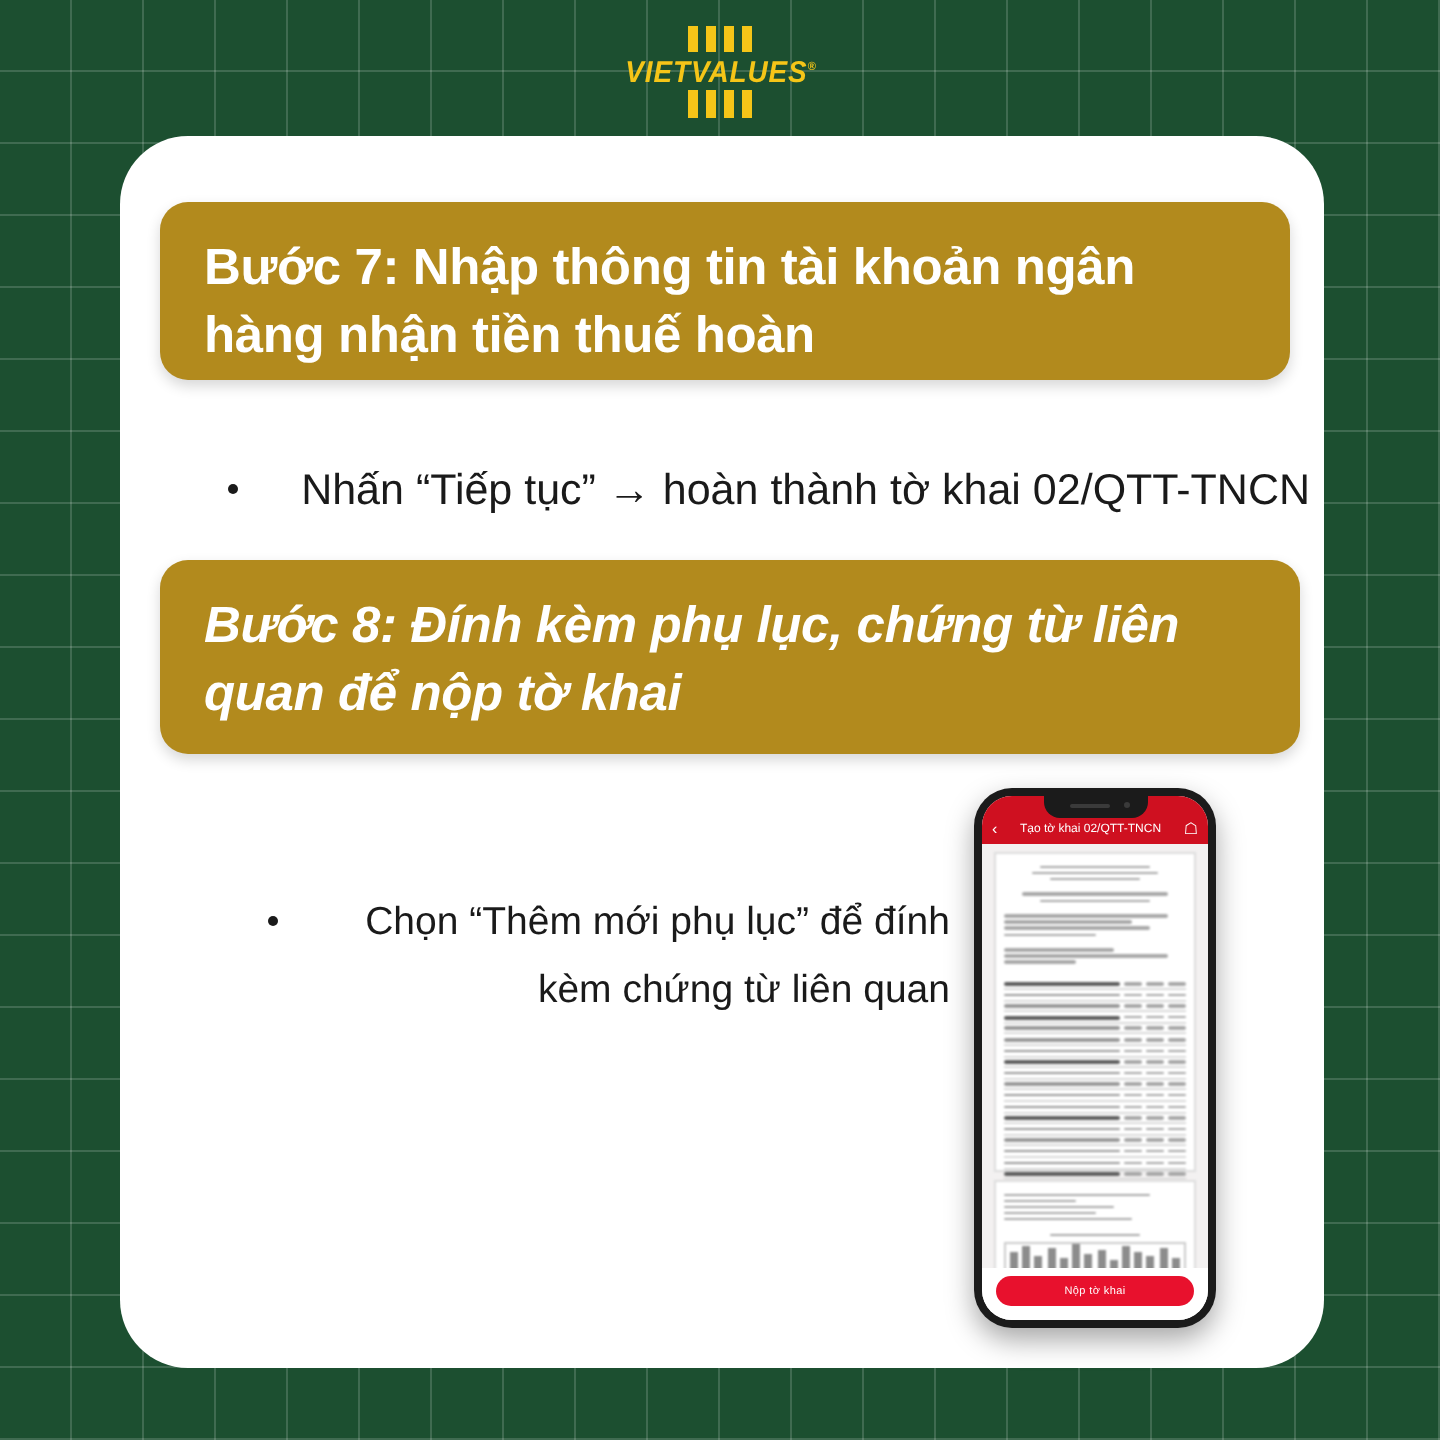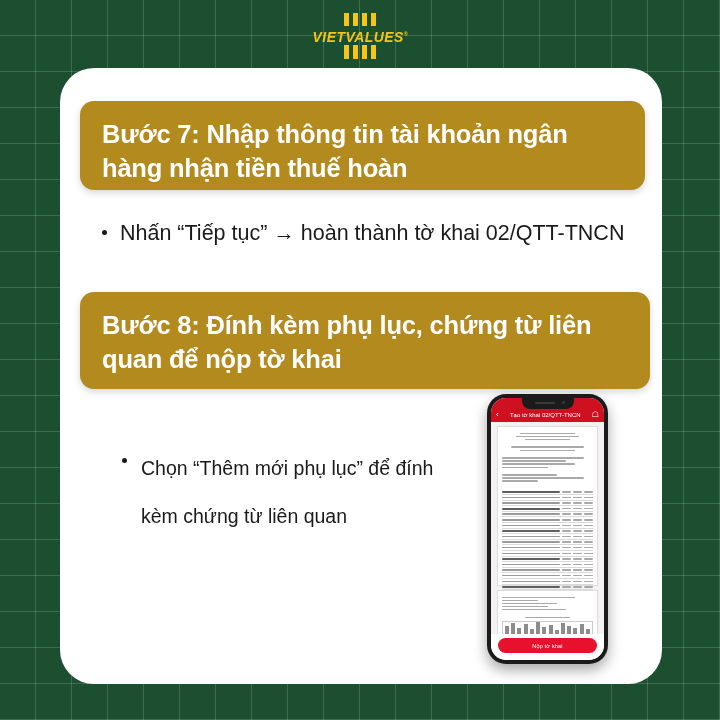--- a/index.html
+++ b/index.html
@@ -94,32 +94,34 @@
     box-shadow: 0 3px 7px rgba(0,0,0,0.16);
   }
   .banner-step7 {
     left: 80px;
     top: 101px;
     width: 565px;
     height: 89px;
   }
   .banner-step8 {
     left: 80px;
-    top: 292px;
+    top: 280px;
     width: 570px;
     height: 97px;
+    font-style: italic;
   }
 
   
   .list {
     position: absolute;
-    margin: 0;
+    margin: 12px;
     padding: 0;
     list-style: none;
     color: #1a1a1a;
+    text-align: right;
   }
   .list li {
     position: relative;
     padding-left: 22px;
   }
   .list li::before {
     content: "";
     position: absolute;
     left: 4px;
     top: 11px;
@@ -132,24 +134,24 @@
   .list-a {
     left: 98px;
     top: 219px;
     width: 545px;
     font-size: 21.5px;
     line-height: 29px;
   }
 
   .list-b {
     left: 118px;
-    top: 444px;
+    top: 432px;
     width: 345px;
     font-size: 19.5px;
-    line-height: 48px;
+    line-height: 34px;
   }
   .list-b li { padding-left: 23px; }
   .list-b li::before { top: 14px; }
 
   
   .phone {
     position: absolute;
     left: 487px;
     top: 394px;
     width: 121px;

